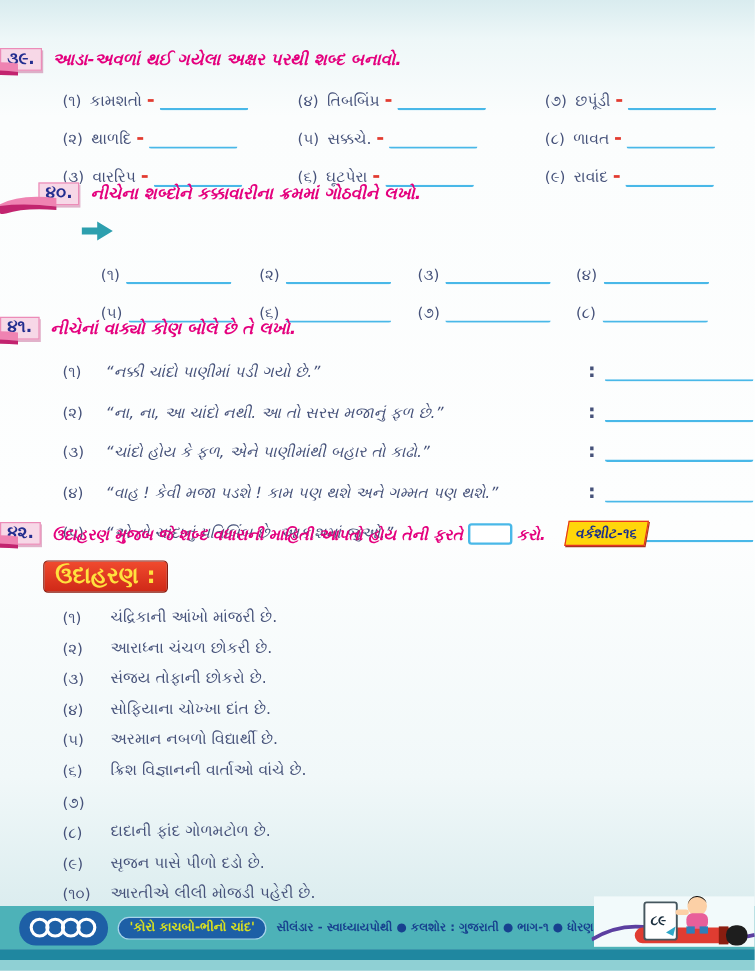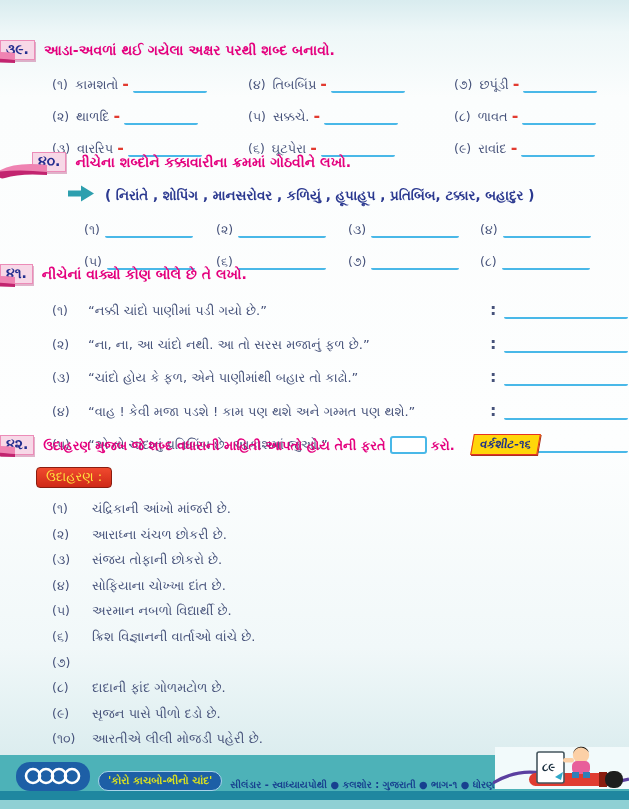--- a/index.html
+++ b/index.html
@@ -4,55 +4,55 @@
 <style>
   * { box-sizing: border-box; margin: 0; padding: 0; }
   body { background:#fff; font-family:"DejaVu Sans", sans-serif; }
   .page { position:relative; width:629px; height:809px; overflow:hidden;
     background:linear-gradient(180deg,#d9ecef 0%,#eef7f8 4%,#fbfdfd 12%,#fdfefe 55%,#f1f8f9 80%,#dcedef 93%,#d5e9ec 100%); }
   .section { position:absolute; left:0; right:0; }
   .qh { position:relative; display:flex; align-items:center; gap:9px; }
   .swoosh { position:absolute; left:-36px; top:7px; }
   .qnum { font-weight:700; color:#232e8f; background:#f7d8e7; border:1.6px solid #ec8cb8;
     padding:0 5px 1px; font-size:14px; box-shadow:1px 2px 0 rgba(186,64,126,.4); }
-  .qtitle { color:#e4007e; font-weight:700; font-size:14px; white-space:nowrap; }
+  .qtitle { color:#e4007e; font-weight:700; font-size:14px; white-space:nowrap;font-style:italic; }
   .blank { display:inline-block; border-bottom:2.5px solid #49b8e8; height:11px; border-radius:2px; }
   .w70 { width:74px; } .w88 { width:88px; } .w120 { width:124px; }
   .ino { color:#46527a; font-size:12.5px; }
   .ink { color:#46527a; font-size:13px; }
   .dash { color:#e23b30; font-weight:700; margin:0 4px; }
   
   .grid39 { display:grid; grid-template-columns:196px 206px auto; row-gap:13px; margin:14px 0 0 52px; }
   .item39 { display:flex; align-items:flex-end; }
   .item39 .ino { margin-right:7px; }
   
   .bankrow { display:flex; align-items:center; gap:10px; margin:13px 0 0 36px; }
   .bank { color:#2b3990; font-weight:700; font-size:13.5px; }
   .slotrow { display:flex; margin:16px 0 0 52px; }
   .slot { display:flex; align-items:flex-end; width:132px; }
   .slot .ino { margin-right:5px; }
   
   .row41 { display:flex; align-items:flex-end; margin:0 0 14.5px 52px; }
-  .sent { width:402px; font-size:13px; color:#46527a; }
+  .sent { width:402px; font-size:13px; color:#46527a;font-style:italic; }
   .colon { color:#46527a; margin-right:8px; font-weight:700; }
   
   .ebox { display:inline-block; width:37px; height:18px; border:2px solid #49b8e8; border-radius:3px;
     background:#fff; vertical-align:-4px; margin:0 4px; }
   .badge { background:#ffd60a; border:1.8px solid #e63323; color:#1b2f8a; font-weight:700;
     font-size:11.5px; padding:2px 7px 3px; transform:skewX(-10deg); box-shadow:1px 1px 0 #a8321e; margin-left:8px; }
   .exrow { display:flex; align-items:center; gap:9px; margin:12px 0 0 36px; }
-  .ex-label { background:linear-gradient(#f04a2e,#cf2917); color:#ffe23e; font-weight:400;
-    padding:1px 9px 2px; border-radius:4px; border:1px solid #8a1d10; font-size:13px; }
+  .ex-label { background:linear-gradient(#f04a2e,#cf2917); color:#ffe23e; font-weight:700;
+    padding:1px 9px 2px; border-radius:4px; border:1px solid #8a1d10; font-size:19px; }
   .boxed { border:1.6px solid #49b8e8; border-radius:3px; padding:0 4px; margin:0 2px; }
   .list42 { margin:13px 0 0 52px; }
   .row42 { display:flex; margin-bottom:9.6px; }
   .no42 { width:40px; color:#46527a; font-size:12.5px; flex:none; }
   
   .footer { position:absolute; left:0; right:0; bottom:0; }
-  .f-band1 { height:36px; background:#4db2b8; display:flex; align-items:flex-end; gap:8px; padding:0 140px 0 16px; }
+  .f-band1 { height:36px; background:#4db2b8; display:flex; align-items:center; gap:8px; padding:0 140px 0 16px; }
   .f-band2 { height:9px; background:#1f87a0; }
   .f-band3 { height:9px; background:#8fd0d4; }
   .ringchip { background:#1d5fa6; border-radius:14px; padding:4px 8px 1px; }
   .lesson-chip { background:#1d5fa6; border:1.5px solid #a8d5ea; border-radius:10px; padding:2px 9px 3px;
     color:#d9e021; font-weight:700; font-size:10.5px; white-space:nowrap; }
   .credits { flex:1; text-align:center; color:#17418f; font-weight:700; font-size:9.8px; white-space:nowrap; }
   .corner { position:absolute; right:0; bottom:8px; width:136px; height:58px; }
   .corner .pageno { position:absolute; left:49px; top:17px; font-size:11.5px; font-weight:700; color:#1b2f3f;text-align:right; }
 </style>
 </head>
@@ -139,21 +139,20 @@
       </span>
       <span class="qnum">૪૦.</span>
       <span class="qtitle">નીચેના શબ્દોને કક્કાવારીના ક્રમમાં ગોઠવીને લખો.</span>
     </div>
     <div class="bankrow">
       <span>
         <svg width="27" height="17" viewBox="0 0 27 17">
             <path d="M0 5.5 h13 v-5 l13 8 -13 8 v-5 h-13 z" fill="#2d9fae"></path>
           </svg>
       </span>
-      <span class="bank">( નિરાંતે , શોપિંગ , માનસરોવર , કળિયું , હૂપાહૂપ , પ્રતિબિંબ, ટક્કાર, બહાદુર )</span>
     </div>
     <div class="slotrow">
       <span class="slot">
           <span class="ino">(૧)</span>
           <span class="blank w88"></span>
         </span>
       <span class="slot">
           <span class="ino">(૨)</span>
           <span class="blank w88"></span>
         </span>

